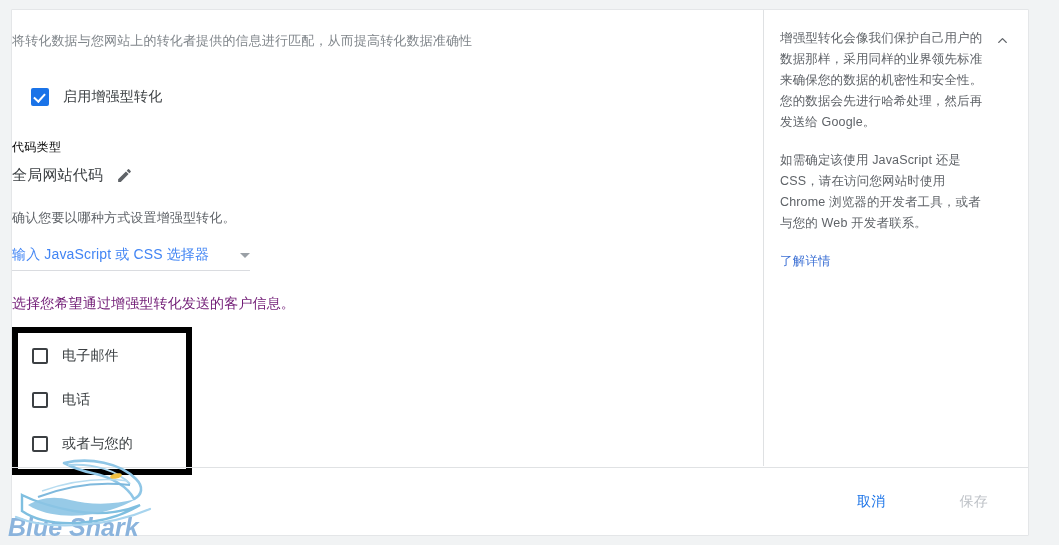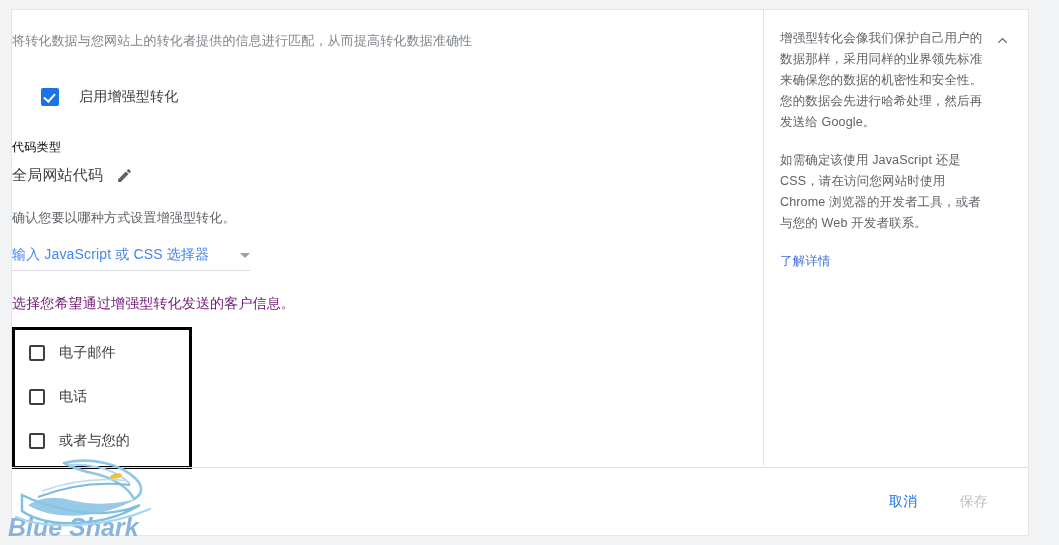--- a/index.html
+++ b/index.html
@@ -65,22 +65,21 @@
     line-height: 20px;
     letter-spacing: .15px;
     margin: 0 0 0 0;
   }
 
   
   .enable-row {
     display: flex;
     align-items: center;
     margin-top: 37px;
-    margin-left: 29px;
-    gap: 6px;
+    margin-left: 19px;
   }
   .cb-blue {
     width: 18px;
     height: 18px;
     border-radius: 2px;
     background: #1a73e8;
     position: relative;
     flex: 0 0 18px;
     cursor: pointer;
   }
@@ -162,21 +161,21 @@
     font-size: 14px;
     color: #701a75;
     margin-top: 24px;
     letter-spacing: .15px;
   }
 
   
   .highlight-box {
     margin-top: 14px;
     width: 180px;
-    border: 3px solid #000000;
+    border: 6px solid #000000;
     padding: 14px 0 16px 14px;
     box-sizing: border-box;
   }
   .cb-row {
     display: flex;
     align-items: center;
     height: 18px;
     margin-bottom: 26px;
     cursor: pointer;
   }
@@ -237,20 +236,21 @@
     left: 0;
     right: 0;
     top: 457px;
     height: 69px;
     border-top: 1px solid #e0e2e4;
     display: flex;
     align-items: center;
     justify-content: flex-end;
     padding-right: 24px;
     box-sizing: border-box;
+    gap: 32px;
   }
   .btn-text {
     font-size: 14px;
     padding: 8px 16px;
     letter-spacing: .25px;
     border-radius: 4px;
     cursor: pointer;
     background: none;
     border: none;
     font-family: inherit;

